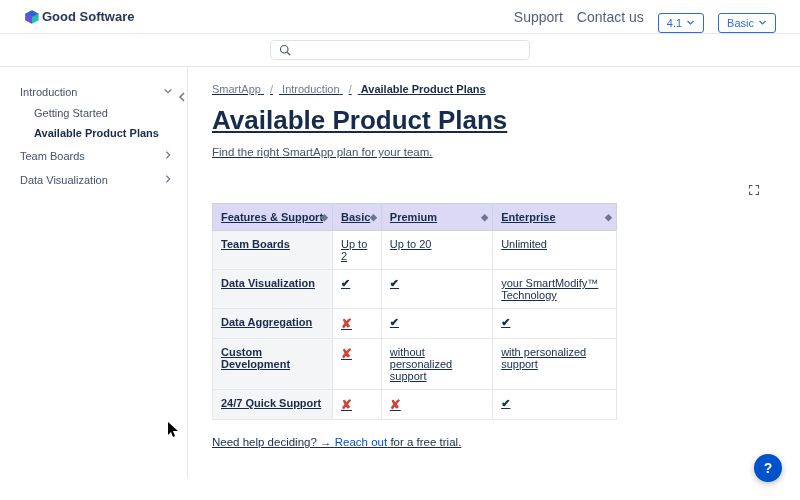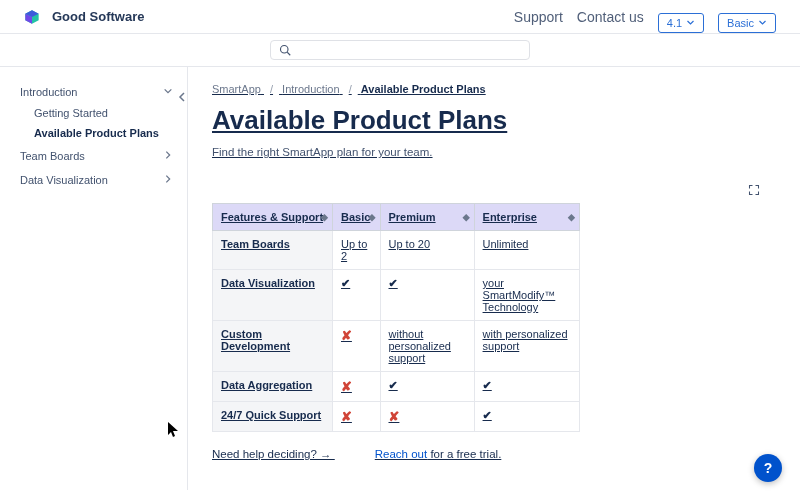--- a/index.html
+++ b/index.html
@@ -1,18 +1,18 @@
 <!DOCTYPE html>
 <html><head>
 <meta charset="utf-8">
 <style>
   * { box-sizing: border-box; margin: 0; padding: 0; }
   body { font-family: -apple-system, BlinkMacSystemFont, "Segoe UI", Helvetica, Arial, sans-serif; font-size: 12px; color: #172B4D; background: #fff; }
   .topbar { display: flex; align-items: center; justify-content: space-between; padding: 8px 24px; border-bottom: 1px solid #e5e7ec; height: 34px; }
-  .brand { display: flex; align-items: center; gap: 12px; justify-content: space-between; }
+  .brand { display: flex; align-items: center; gap: 2px; justify-content: space-between; }
   .brand-logo { width: 16px; height: 16px; }
   .brand-name { font-weight: 600; font-size: 13px; color: #253858; }
   .top-right { display: flex; align-items: center; gap: 14px; }
   .top-link { color: #505F79; font-size: 14px; cursor: pointer; }
   .pill { display: flex; align-items: center; gap: 4px; border: 1px solid #2b6fd6; color: #2b6fd6; border-radius: 3px; padding: 3px 8px; font-size: 11px; cursor: pointer; margin-top: 12px; }
   .pill svg { flex:none; }
   .searchbar-row { display:flex; justify-content:center; padding: 6px 0; border-bottom:1px solid #e5e7ec; }
   .searchbox { display:flex; align-items:center; gap:6px; width:260px; border:1px solid #dfe1e6; border-radius:4px; padding:3px 8px; background:#fff; }
   .searchbox input { border:none; outline:none; flex:1; font-size:11px; background:transparent; }
   .layout { display:flex;justify-content:center; }
@@ -26,29 +26,29 @@
   .chev { color:#6B778C; }
   .main { flex:1; padding:16px 40px 30px 24px;text-decoration:underline; }
   .crumbs { font-size:11px; color:#6B778C; margin-bottom:10px; }
   .crumbs a { color:#6B778C; text-decoration:none; cursor:pointer; }
   .crumbs .sep { margin:0 6px; color:#97A0AF; }
   .crumbs .current { color:#172B4D; font-weight:600; }
   h1 { font-size:26px; font-weight:700; margin-bottom:10px; color:#172B4D; }
   .subtitle { font-size:11.5px; color:#42526E; margin-bottom:26px; }
   .table-tools { display:flex; justify-content:flex-end; margin-bottom:4px; }
   .expand-icon { color:#42526E; cursor:pointer; }
-  table { border-collapse:collapse; width:368px; font-size:11px; }
+  table { border-collapse:collapse; width:405px; font-size:11px; }
   thead th { background:#dcd9f7; color:#172B4D; font-weight:700; text-align:left; padding:7px 8px; border:1px solid #cfd4db; position:relative; }
   thead th .sort { position:absolute; right:4px; top:50%; transform:translateY(-50%); color:#6B778C; font-size:9px; }
   tbody td { border:1px solid #e5e7ec; padding:7px 8px; vertical-align:top; color:#172B4D; }
   tbody td.feature { background:#f4f5f7; font-weight:600; width:120px; }
   .check { color:#172B4D; font-weight:700; }
   .cross { color:#d04437; font-weight:700; font-size:13px; }
   .help-line { margin-top:16px; font-size:11.5px; color:#172B4D; }
-  .help-line a { color:#0052CC; text-decoration:none; cursor:pointer;margin-left:40px; }
+  .help-line a { color:#0052CC; text-decoration:none; cursor:pointer; }
   .fab { position:fixed; right:18px; bottom:18px; width:28px; height:28px; border-radius:50%; background:#0052CC; color:#fff; display:flex; align-items:center; justify-content:center; font-weight:700; font-size:14px; cursor:pointer; box-shadow:0 2px 6px rgba(0,0,0,0.25); }
   .cursor-arrow { position:fixed; left:168px; top:422px; pointer-events:none; }
 </style>
 </head>
 <body>
 
 <div class="topbar">
   <div class="brand">
     <svg class="brand-logo" viewBox="0 0 24 24">
       <polygon points="12,2 22,7 22,17 12,22 2,17 2,7" fill="#22c3a6"></polygon>
@@ -167,30 +167,30 @@
             <td>Up to 20</td>
             <td>Unlimited</td>
           </tr>
           <tr>
             <td class="feature">Data Visualization</td>
             <td><span class="check">✔</span></td>
             <td><span class="check">✔</span></td>
             <td>your SmartModify™ Technology</td>
           </tr>
           <tr>
+            <td class="feature">Data Aggregation</td>
+            <td><span class="cross">✘</span></td>
+            <td><span class="check">✔</span></td>
+            <td><span class="check">✔</span></td>
+          </tr>
+          <tr>
             <td class="feature">Custom Development</td>
             <td><span class="cross">✘</span></td>
             <td>without personalized support</td>
             <td>with personalized support</td>
-          </tr>
-          <tr>
-            <td class="feature">Data Aggregation</td>
-            <td><span class="cross">✘</span></td>
-            <td><span class="check">✔</span></td>
-            <td><span class="check">✔</span></td>
           </tr>
           <tr>
             <td class="feature">24/7 Quick Support</td>
             <td><span class="cross">✘</span></td>
             <td><span class="cross">✘</span></td>
             <td><span class="check">✔</span></td>
           </tr>
         </tbody>
     </table>
 

